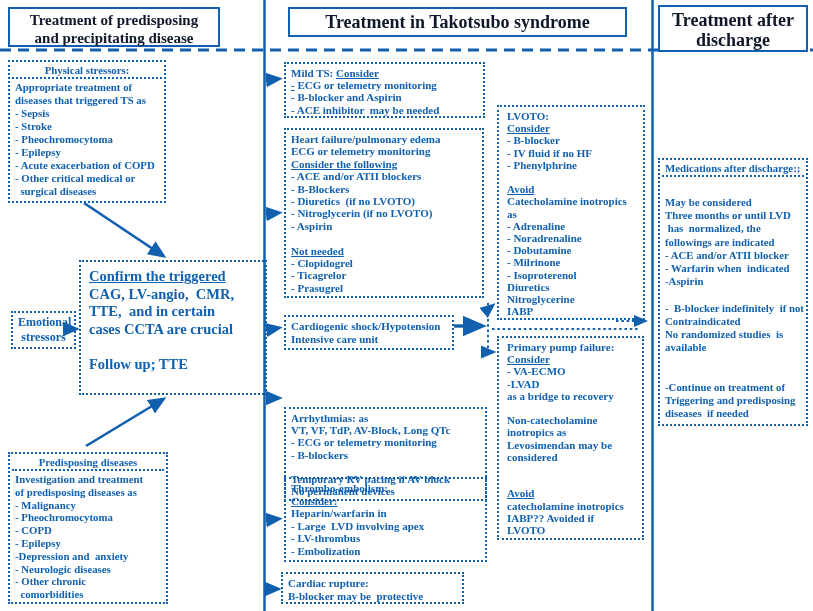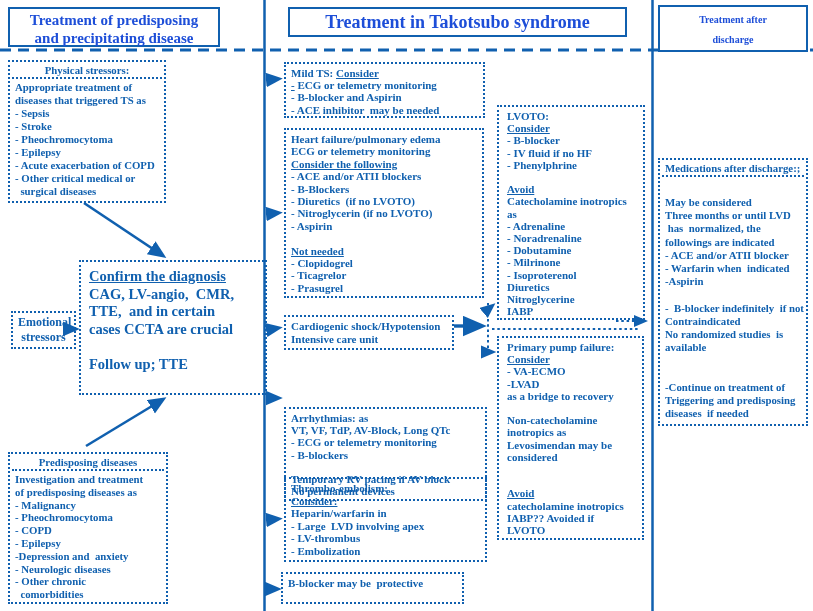--- a/index.html
+++ b/index.html
@@ -7,21 +7,21 @@
     position:relative;width:813px;height:611px;background:#ffffff;
     font-family:"Liberation Serif",serif;font-weight:bold;color:#1060af;
     overflow:hidden;
   }
   #wires{position:absolute;left:0;top:0;width:813px;height:611px;}
   .box{
     position:absolute;border:2px dotted #1060af;color:#1060af;
     font-weight:bold;padding:3px 5px;box-sizing:border-box;background:transparent;
   }
   .hdr{
-    position:absolute;border:2px solid #1060af;color:#1d4ed8;
+    position:absolute;border:2px solid #1060af;color:#0f172a;
     text-align:center;box-sizing:border-box;background:#ffffff;
   }
   .bt{
     text-align:center;border-bottom:2px dotted #1060af;
     margin:-1px -3px 2px -3px;padding-bottom:1px;
   }
   .ln{white-space:pre;}
   .ln .u{text-decoration:underline;}
   .t-c{text-align:center;}
 </style>
@@ -66,21 +66,21 @@
     </g>
   </svg>
 
   <div class="hdr" style="left:8px;top:7px;width:212px;height:40px;font-size:15px;line-height:18px;padding-top:2px;">
     <div>Treatment of predisposing</div>
     <div>and precipitating disease</div>
   </div>
   <div class="hdr" style="left:288px;top:7px;width:339px;height:30px;font-size:18px;line-height:26px;text-align:center;">
     <div>Treatment in Takotsubo syndrome</div>
   </div>
-  <div class="hdr" style="left:658px;top:5px;width:150px;height:47px;font-size:10px;line-height:20px;padding-top:3px;">
+  <div class="hdr" style="left:658px;top:5px;width:150px;height:47px;font-size:18px;line-height:20px;padding-top:3px;">
     <div>Treatment after</div>
     <div>discharge</div>
   </div>
 
   <div class="box" style="left:8px;top:60px;width:158px;height:143px;font-size:10.8px;">
     <div class="bt">Physical stressors:</div>
     <div style="line-height:13px;">
         <div class="ln"><span>Appropriate treatment of</span></div>
         <div class="ln"><span>diseases that triggered TS as</span></div>
         <div class="ln"><span>- Sepsis</span></div>
@@ -93,21 +93,21 @@
       </div>
   </div>
 
   <div class="box t-c" style="left:11px;top:311px;width:65px;height:38px;font-size:12px;line-height:14.5px;padding-top:2px;">
     <div>Emotional</div>
     <div>stressors</div>
   </div>
 
   <div class="box" style="left:79px;top:260px;width:188px;height:135px;font-size:14.5px;padding:6px 8px;">
     <div style="line-height:17.5px;">
-        <div class="ln"><span class="u">Confirm the diagnosis</span></div>
+        <div class="ln"><span class="u">Confirm the triggered</span></div>
         <div class="ln"><span>CAG, LV-angio,  CMR,</span></div>
         <div class="ln"><span>TTE,  and in certain</span></div>
         <div class="ln"><span>cases CCTA are crucial</span></div>
         <div class="ln">&nbsp;</div>
         <div class="ln"><span>Follow up; TTE</span></div>
       </div>
   </div>
 
   <div class="box" style="left:8px;top:452px;width:160px;height:152px;font-size:10.8px;">
     <div class="bt">Predisposing  diseases</div>
@@ -177,20 +177,21 @@
         <div class="ln"><span class="u">Consider:</span></div>
         <div class="ln"><span>Heparin/warfarin in</span></div>
         <div class="ln"><span>- Large  LVD involving apex</span></div>
         <div class="ln"><span>- LV-thrombus</span></div>
         <div class="ln"><span>- Embolization</span></div>
       </div>
   </div>
 
   <div class="box" style="left:281px;top:572px;width:183px;height:32px;font-size:11px;">
     <div style="line-height:12.5px;">
+        <div class="ln"><span>Cardiac rupture:</span></div>
         <div class="ln"><span>B-blocker may be  protective</span></div>
       </div>
   </div>
 
   <div class="box" style="left:497px;top:105px;width:148px;height:215px;font-size:11px;padding-left:8px;">
     <div style="line-height:12.2px;">
         <div class="ln"><span>LVOTO:</span></div>
         <div class="ln"><span class="u">Consider</span></div>
         <div class="ln"><span>- B-blocker</span></div>
         <div class="ln"><span>- IV fluid if no HF</span></div>

